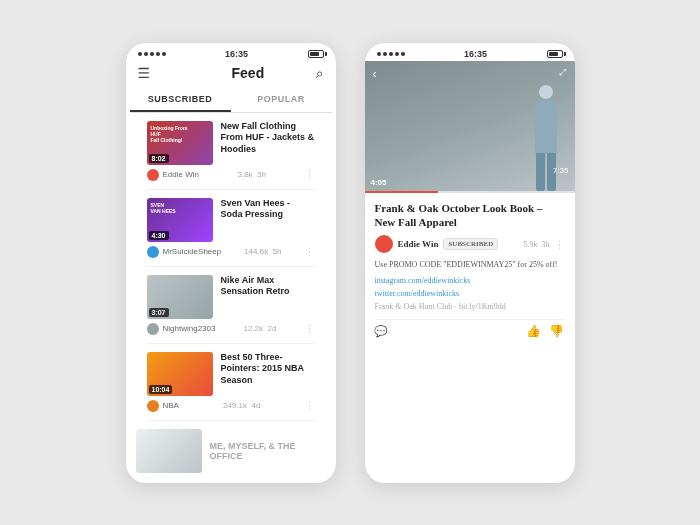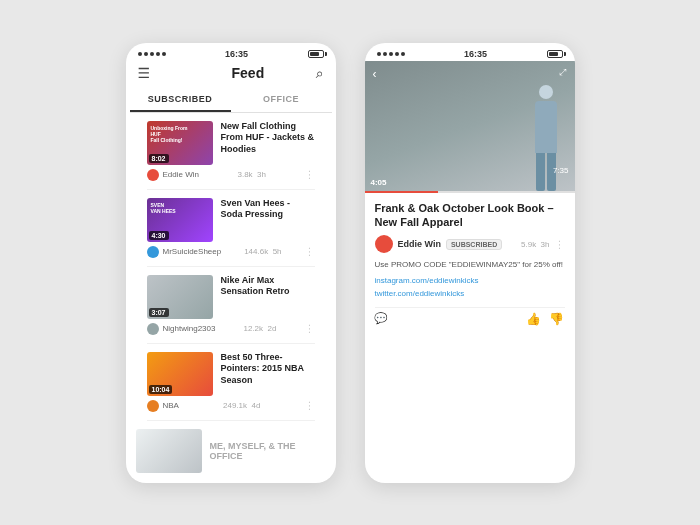--- a/index.html
+++ b/index.html
@@ -250,20 +250,21 @@
       background: #e0e0e0;
       position: relative;
     }
     .progress-fill {
       height: 100%;
       background: #e74c3c;
       width: 35%;
     }
     .detail-content {
       padding: 8px 10px;
+      font-family: Liberation Serif, serif;
     }
     .detail-title {
       font-size: 11px;
       font-weight: 700;
       color: #222;
       line-height: 1.3;
       margin-bottom: 6px;
     }
     .detail-channel-row {
       display: flex;
@@ -373,21 +374,21 @@
     </div>
 
     <div class="header">
       <span class="header-icon">☰</span>
       <span class="header-title">Feed</span>
       <span class="header-icon">⌕</span>
     </div>
 
     <div class="tabs">
       <div class="tab active">SUBSCRIBED</div>
-      <div class="tab">OFFICE</div>
+      <div class="tab">POPULAR</div>
     </div>
 
     <div class="video-list">
 
       <div class="video-item">
         <div class="video-row">
           <div class="thumbnail thumb-bg-1">
             <div class="thumb-text" style="font-size:5px;">Unboxing From<br>HUF<br>Fall Clothing!</div>
             <div class="thumb-duration">8:02</div>
           </div>
@@ -517,20 +518,21 @@
         <div class="detail-avatar"></div>
         <span class="detail-channel-name">Eddie Win</span>
         <span class="subscribed-badge">SUBSCRIBED</span>
         <span class="detail-meta"><span>5.9k</span>&nbsp;&nbsp;<span>3h</span></span>
         <span class="more-icon">⋮</span>
       </div>
 
       <div class="detail-desc">Use PROMO CODE "EDDIEWINMAY25" for 25% off!</div>
       <span class="detail-link">instagram.com/eddiewinkicks</span>
       <span class="detail-link">twitter.com/eddiewinkicks</span>
+      <span class="detail-link-gray">Frank &amp; Oak Hunt Club · bit.ly/1Kni9dd</span>
 
       <div class="detail-footer">
         <div class="footer-left">
           <span class="footer-icon" style="font-size:11px;">💬</span>
         </div>
         <div class="footer-right">
           <span class="footer-icon">👍</span>
           <span class="footer-icon">👎</span>
         </div>
       </div>

